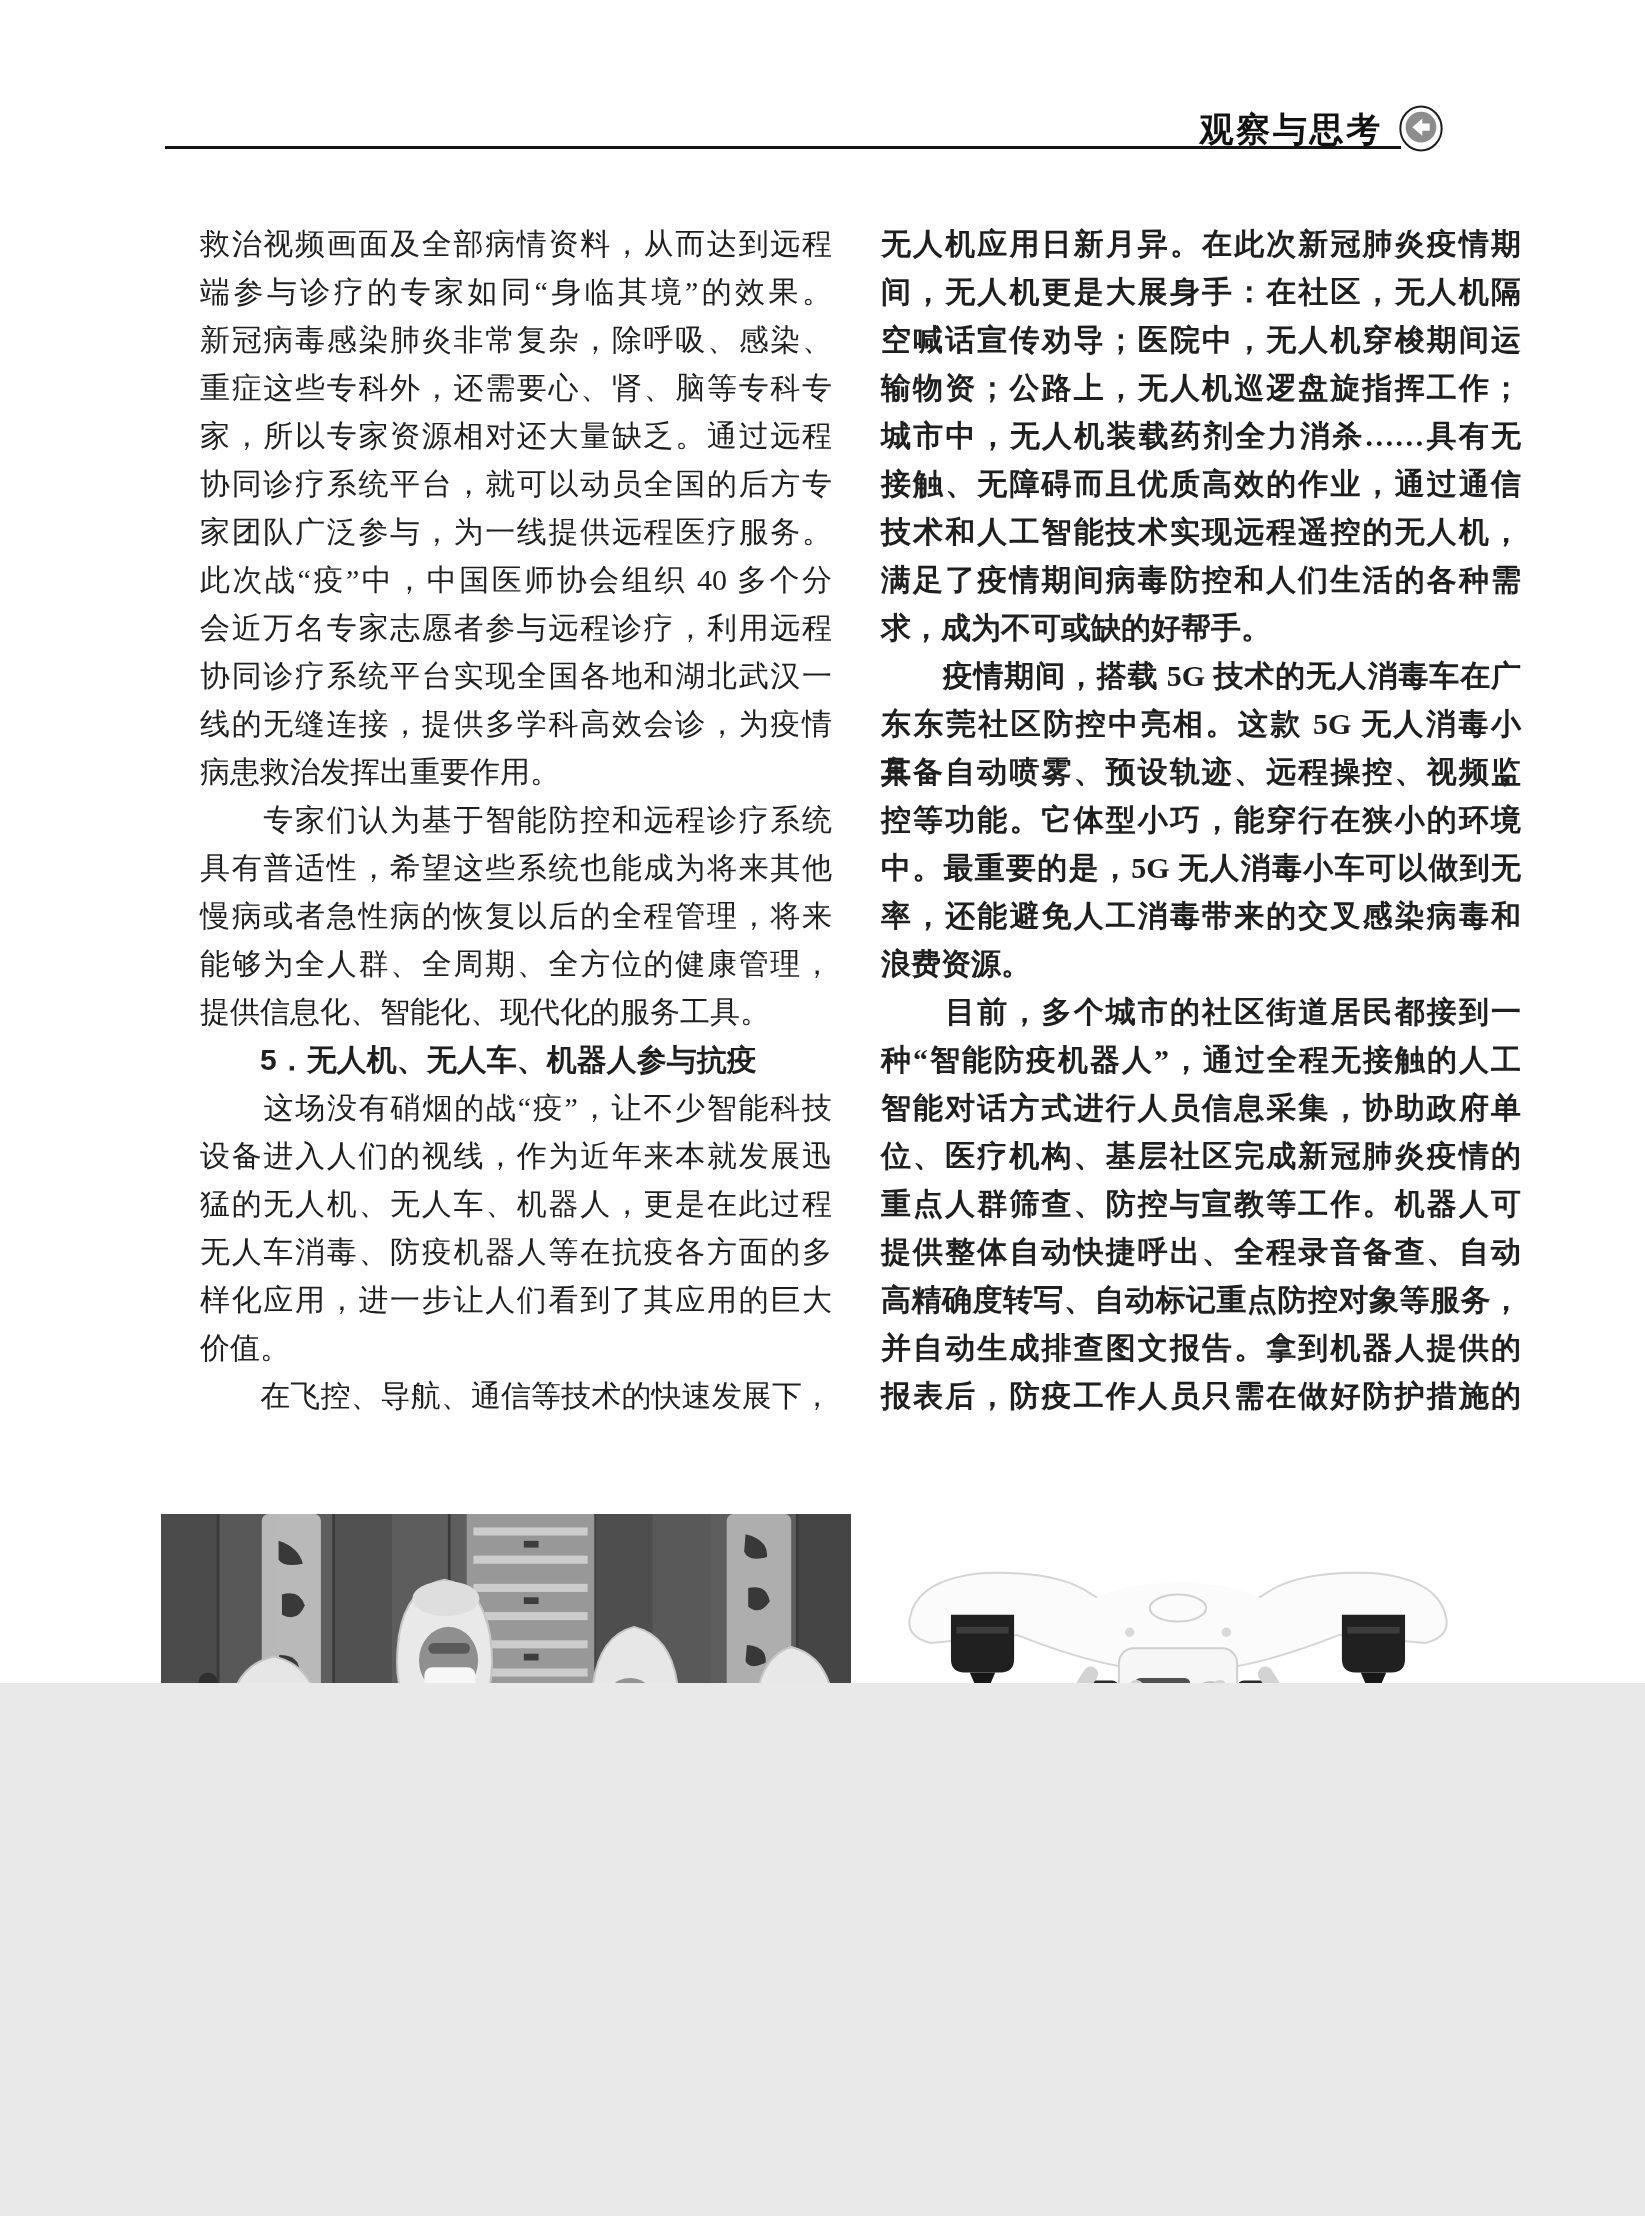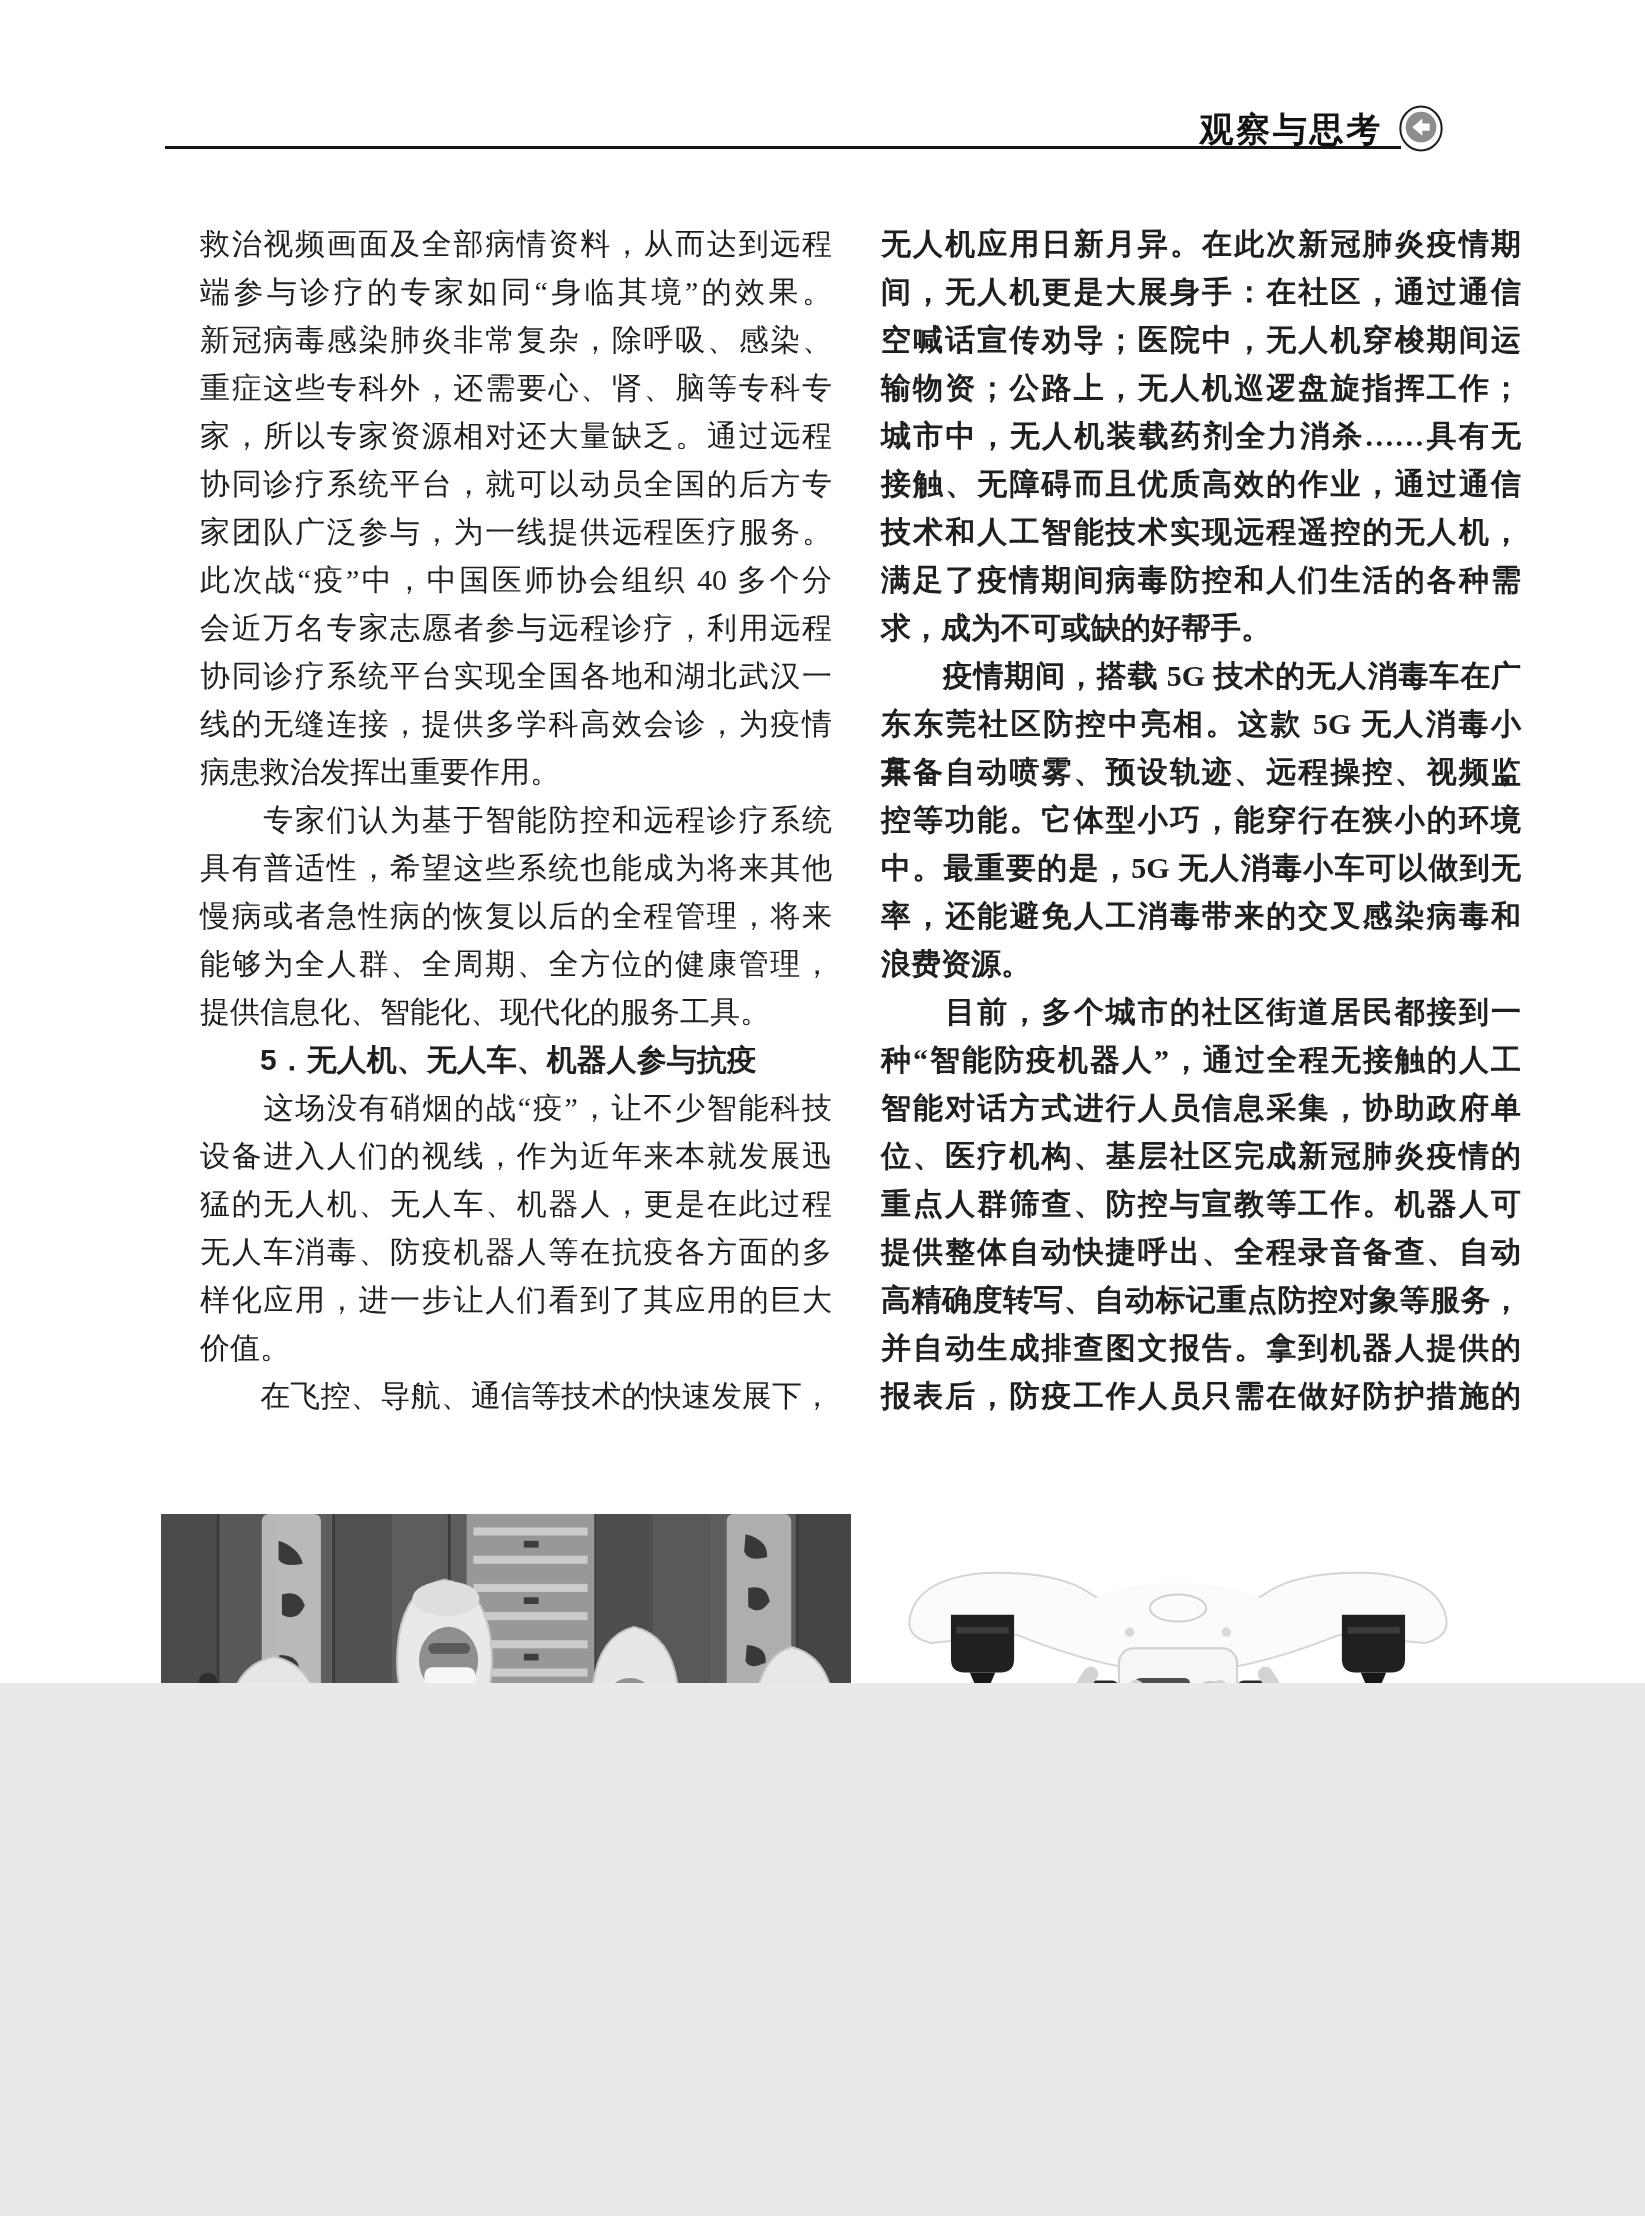--- a/index.html
+++ b/index.html
@@ -70,21 +70,21 @@
       <div class="line j">　　这场没有硝烟的战“疫”，让不少智能科技</div>
       <div class="line j">设备进入人们的视线，作为近年来本就发展迅</div>
       <div class="line j">猛的无人机、无人车、机器人，更是在此过程</div>
       <div class="line j">无人车消毒、防疫机器人等在抗疫各方面的多</div>
       <div class="line j">样化应用，进一步让人们看到了其应用的巨大</div>
       <div class="line l">价值。</div>
       <div class="line j">　　在飞控、导航、通信等技术的快速发展下，</div>
     </div>
   <div class="col right">
       <div class="line j">无人机应用日新月异。在此次新冠肺炎疫情期</div>
-      <div class="line j">间，无人机更是大展身手：在社区，通过通信</div>
+      <div class="line j">间，无人机更是大展身手：在社区，无人机隔</div>
       <div class="line j">空喊话宣传劝导；医院中，无人机穿梭期间运</div>
       <div class="line j">输物资；公路上，无人机巡逻盘旋指挥工作；</div>
       <div class="line j">城市中，无人机装载药剂全力消杀……具有无</div>
       <div class="line j">接触、无障碍而且优质高效的作业，通过通信</div>
       <div class="line j">技术和人工智能技术实现远程遥控的无人机，</div>
       <div class="line j">满足了疫情期间病毒防控和人们生活的各种需</div>
       <div class="line l">求，成为不可或缺的好帮手。</div>
       <div class="line j">　　疫情期间，搭载 5G 技术的无人消毒车在广</div>
       <div class="line j">东东莞社区防控中亮相。这款 5G 无人消毒小车，</div>
       <div class="line j">具备自动喷雾、预设轨迹、远程操控、视频监</div>

